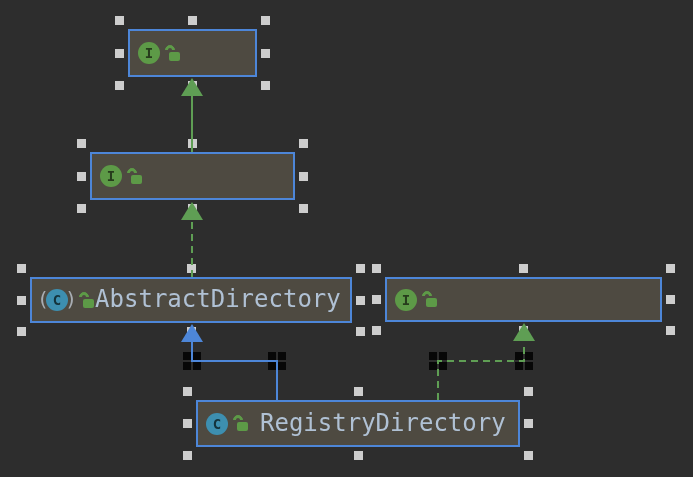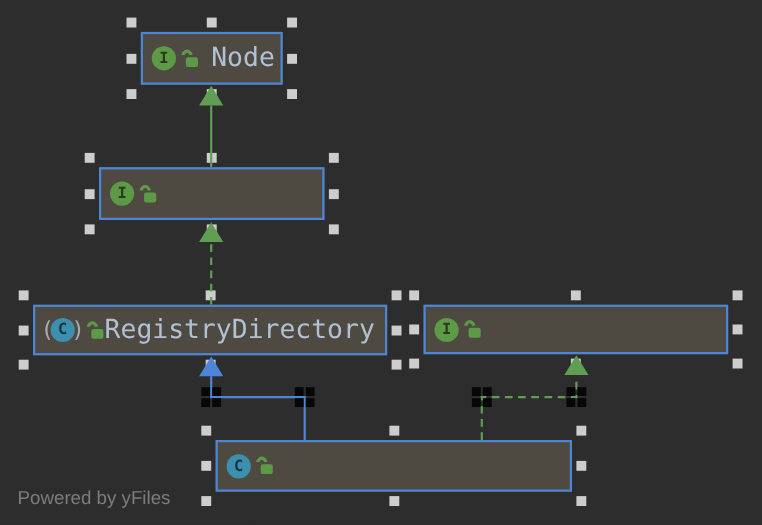--- a/index.html
+++ b/index.html
@@ -147,57 +147,56 @@
 
   <div id="node-layer">
     <div class="node" style="left: 128px; top: 29px; width: 129px; height: 48px;">
       <span class="icon-slot">
           <span class="circle green-c">I</span>
           <span class="lock">
             <span class="sh"></span>
             <span class="bd"></span>
           </span>
         </span>
-      <span class="label">Node</span>
     </div>
     <div class="node" style="left: 90px; top: 152px; width: 205px; height: 48px;">
       <span class="icon-slot">
           <span class="circle green-c">I</span>
           <span class="lock">
             <span class="sh"></span>
             <span class="bd"></span>
           </span>
         </span>
     </div>
     <div class="node" style="left: 30px; top: 277px; width: 322px; height: 46px;">
       <span class="icon-slot">
           <span class="paren">(</span>
           <span class="circle teal-c">C</span>
           <span class="paren">)</span>
           <span class="lock">
             <span class="sh"></span>
             <span class="bd"></span>
           </span>
         </span>
+      <span class="label">AbstractDirectory</span>
+    </div>
+    <div class="node" style="left: 385px; top: 277px; width: 277px; height: 45px;">
+      <span class="icon-slot">
+          <span class="circle green-c">I</span>
+          <span class="lock">
+            <span class="sh"></span>
+            <span class="bd"></span>
+          </span>
+        </span>
+    </div>
+    <div class="node" style="left: 196px; top: 400px; width: 324px; height: 47px;">
+      <span class="icon-slot">
+          <span class="circle teal-c">C</span>
+          <span class="lock">
+            <span class="sh"></span>
+            <span class="bd"></span>
+          </span>
+        </span>
       <span class="label">RegistryDirectory</span>
     </div>
-    <div class="node" style="left: 385px; top: 277px; width: 277px; height: 45px;">
-      <span class="icon-slot">
-          <span class="circle green-c">I</span>
-          <span class="lock">
-            <span class="sh"></span>
-            <span class="bd"></span>
-          </span>
-        </span>
-    </div>
-    <div class="node" style="left: 196px; top: 400px; width: 324px; height: 47px;">
-      <span class="icon-slot">
-          <span class="circle teal-c">C</span>
-          <span class="lock">
-            <span class="sh"></span>
-            <span class="bd"></span>
-          </span>
-        </span>
-    </div>
   </div>
 
-  <div class="watermark">Powered by yFiles</div>
 </div>
 
 </body></html>

